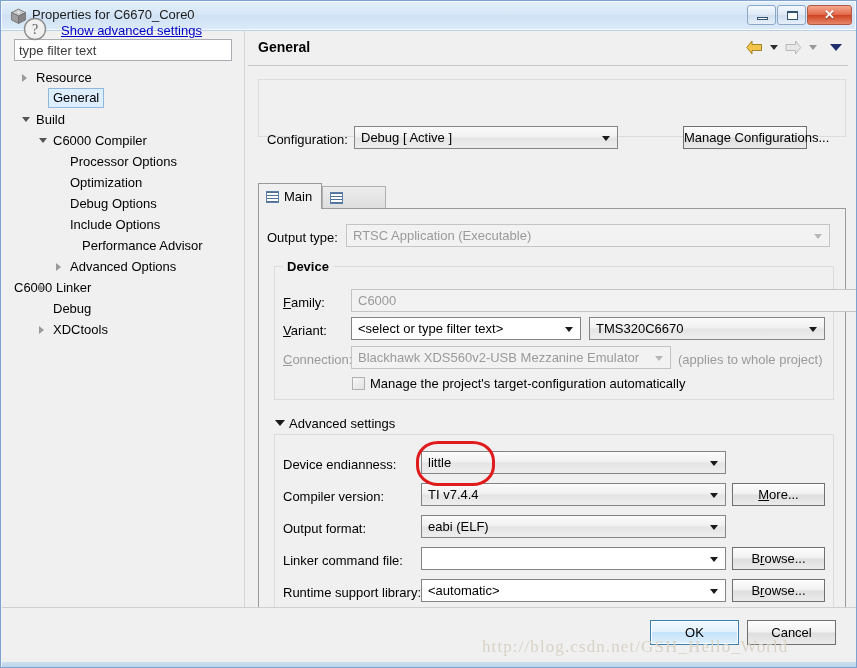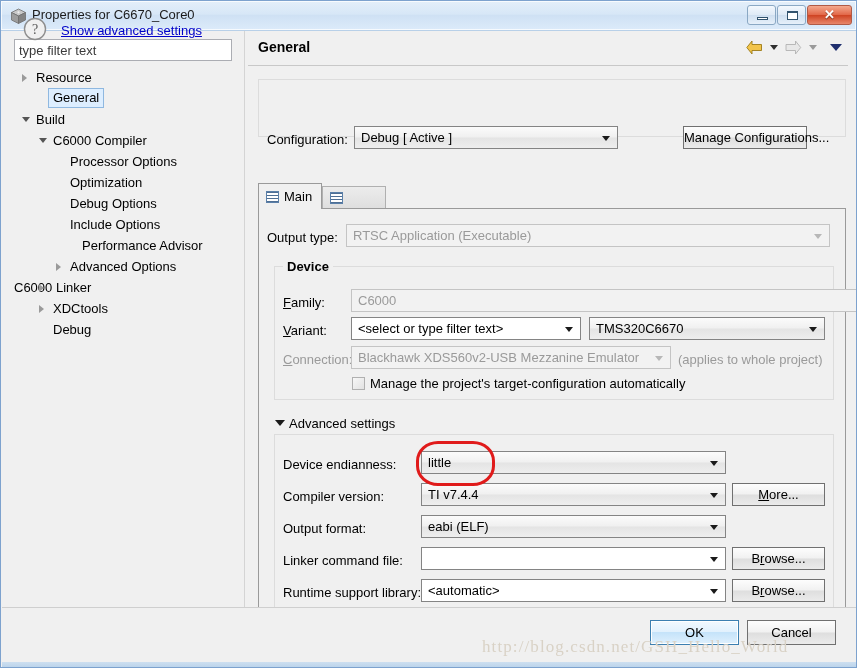--- a/index.html
+++ b/index.html
@@ -486,22 +486,22 @@
           <div class="tree-item selected"><span class="tree-label" style="margin-left: 34px;">General</span></div>
           <div class="tree-item"><div class="arrow expanded" style="left: 8px;"></div><span class="tree-label" style="margin-left: 22px;">Build</span></div>
           <div class="tree-item"><div class="arrow expanded" style="left: 25px;"></div><span class="tree-label" style="margin-left: 39px;">C6000 Compiler</span></div>
           <div class="tree-item"><span class="tree-label" style="margin-left: 56px;">Processor Options</span></div>
           <div class="tree-item"><span class="tree-label" style="margin-left: 56px;">Optimization</span></div>
           <div class="tree-item"><span class="tree-label" style="margin-left: 56px;">Debug Options</span></div>
           <div class="tree-item"><span class="tree-label" style="margin-left: 56px;">Include Options</span></div>
           <div class="tree-item"><span class="tree-label" style="margin-left: 68px;">Performance Advisor</span></div>
           <div class="tree-item"><div class="arrow collapsed" style="left: 42px;"></div><span class="tree-label" style="margin-left: 56px;">Advanced Options</span></div>
           <div class="tree-item"><div class="arrow collapsed" style="left: 25px;"></div><span class="tree-label" style=" text-align: right;">C6000 Linker</span></div>
+          <div class="tree-item"><span class="tree-label" style="margin-left: 39px;">Debug</span></div>
           <div class="tree-item"><div class="arrow collapsed" style="left: 25px;"></div><span class="tree-label" style="margin-left: 39px;">XDCtools</span></div>
-          <div class="tree-item"><span class="tree-label" style="margin-left: 39px;">Debug</span></div>
         </div>
     </div>
 
     <div id="sash"></div>
 
     <div id="right-panel">
 
       <div id="page-header">
         <div id="page-title">General</div>
         <div class="navbar">

